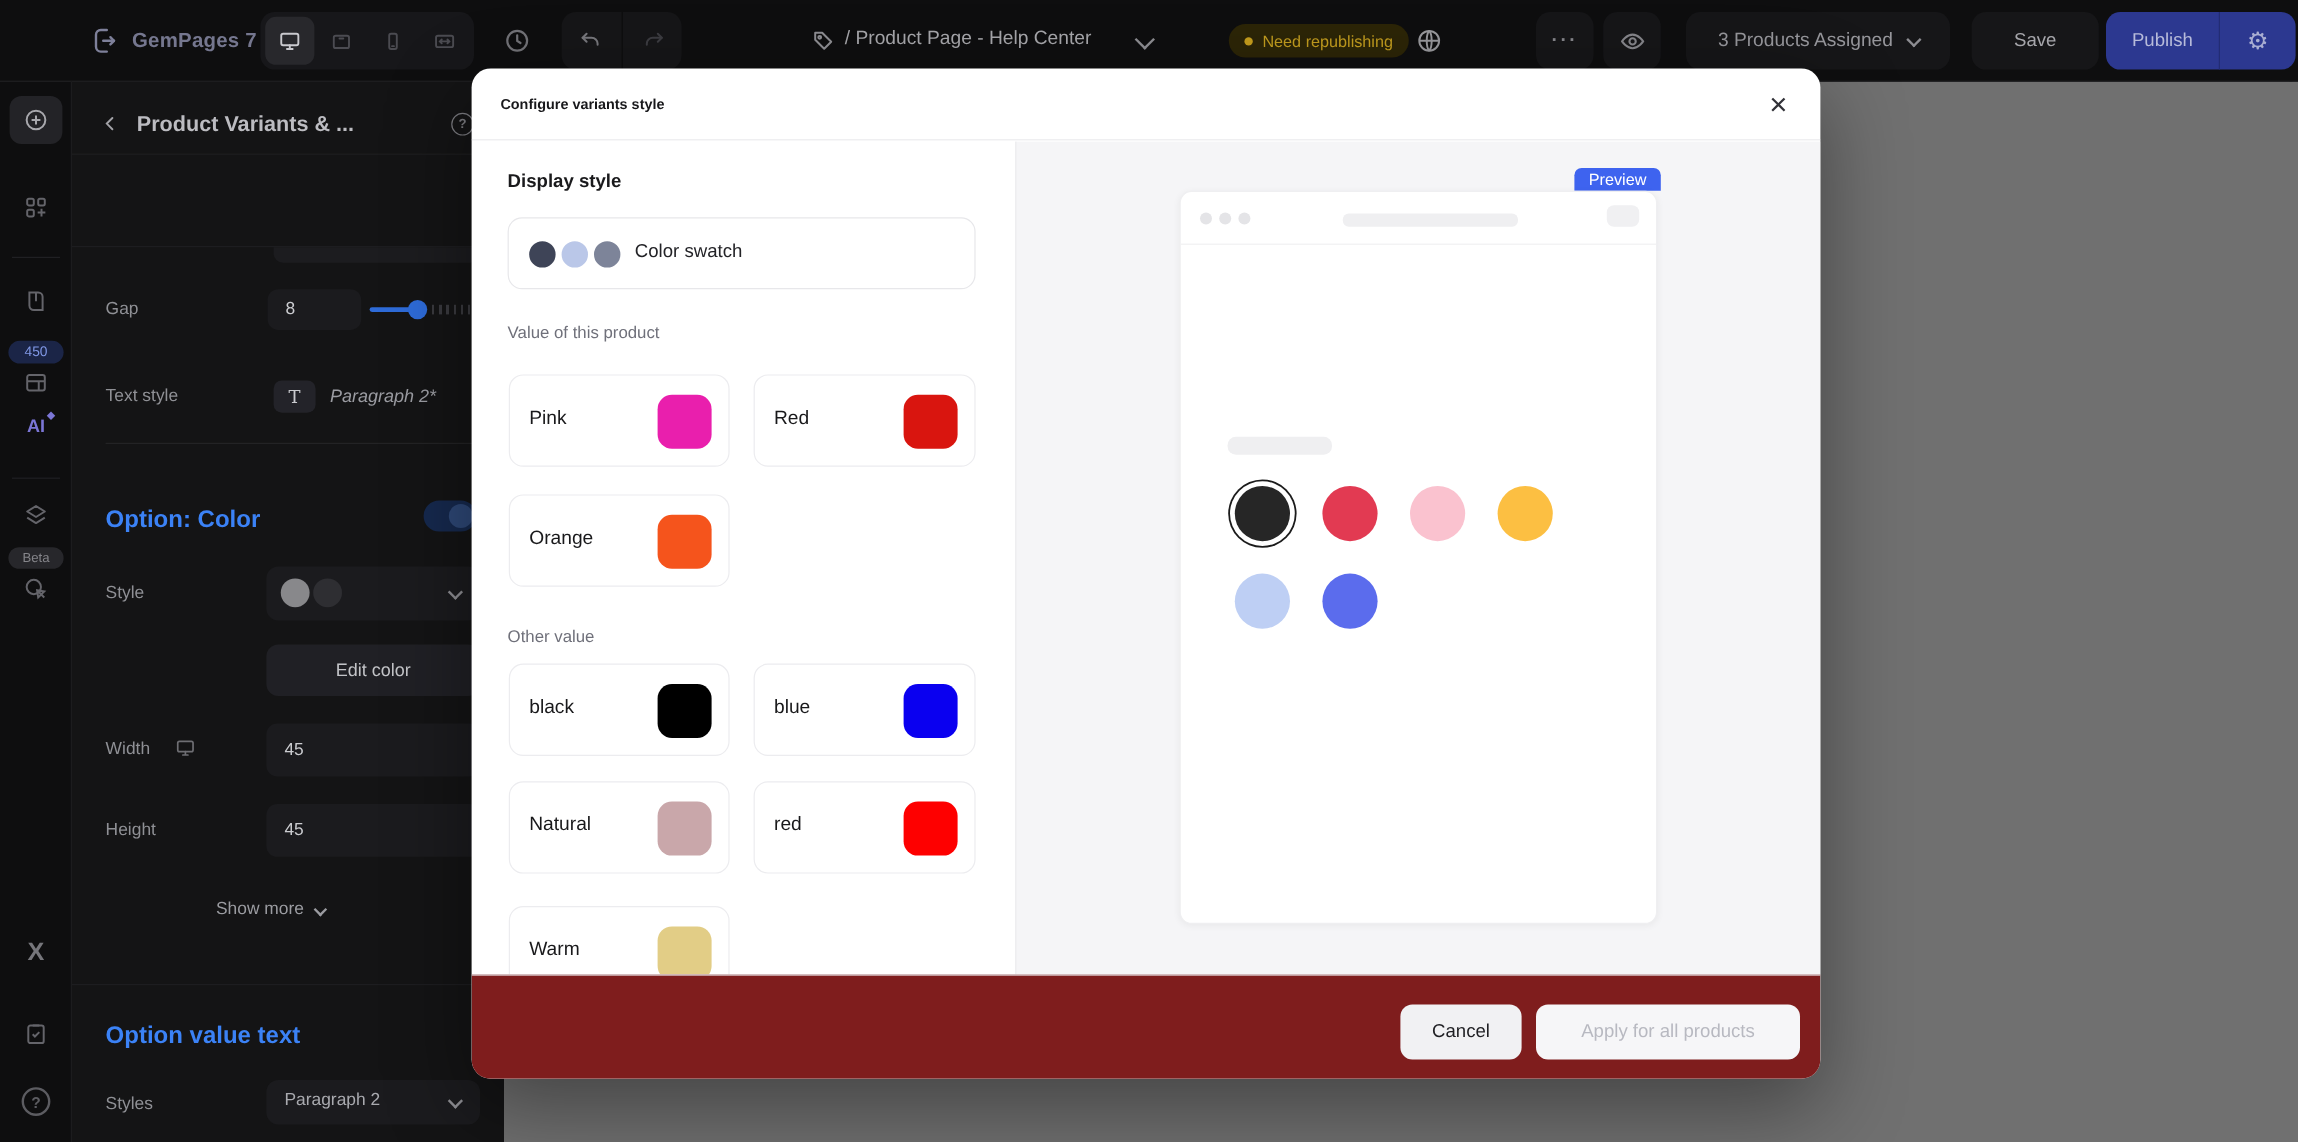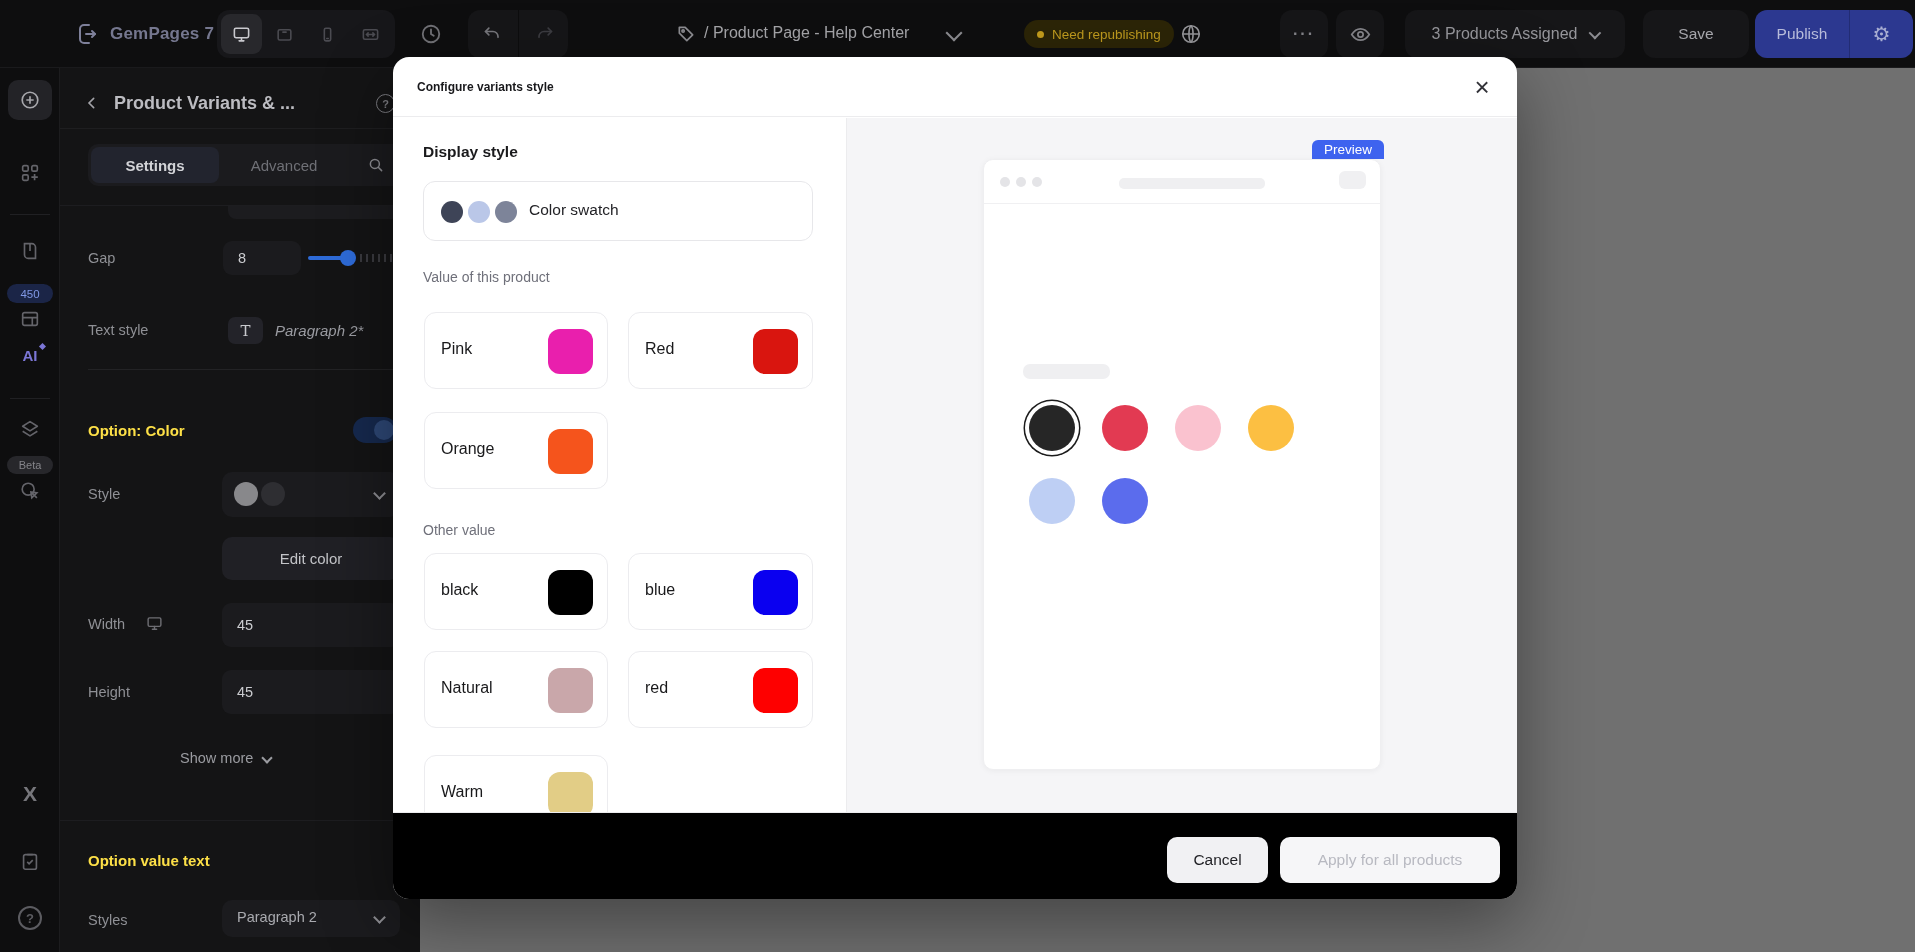--- a/index.html
+++ b/index.html
@@ -57,21 +57,21 @@
   .p-title { left:54px; top:25px; font-size:18px; font-weight:700; color:#bcbcc1; }
   .p-help { left:316px; top:26px; width:19px; height:19px; border:1.5px solid #7a7a7f; border-radius:50%; color:#7a7a7f; font-size:11px; font-weight:700; display:flex; align-items:center; justify-content:center; }
   .p-hr1 { left:0; top:60px; width:360px; height:1px; background:#1e1e20; }
   .tabs { left:28px; top:76px; width:332px; height:42px; background:#1b1b1e; border-radius:10px; display:flex; align-items:center; }
   .tab-settings { margin-left:3px; width:128px; height:36px; background:#22242e; border-radius:8px; display:flex; align-items:center; justify-content:center; font-size:15px; font-weight:700; color:#d2d3d7; }
   .tab-advanced { width:130px; text-align:center; font-size:15px; color:#6f7076; }
   .tab-search { margin-left:18px; width:18px; height:18px; color:#8e8e93; }
   .p-hr2 { left:0; top:137px; width:360px; height:1px; background:#1d1d20; }
   .p-stub { left:168px; top:138px; width:172px; height:13px; background:#1c1c1f; border-radius:0 0 8px 8px; }
   .p-label { font-size:14.5px; color:#8f9095; }
-  .p-label-strong { font-size:15px; font-weight:700; color:#fde047; }
+  .p-label-strong { font-size:20px; font-weight:700; color:#3b82f6; }
   .p-input { background:#1b1b1e; border-radius:9px; color:#cbccd0; font-size:14.5px; display:flex; align-items:center; padding-left:15px; }
   .gap-label { left:28px; top:182px; }
   .gap-input { left:163px; top:173px; width:78px; height:34px; }
   .slider-fill { left:248px; top:188px; width:40px; height:4px; background:#2e6bd8; border-radius:2px; }
   .slider-knob { left:280px; top:182px; width:16px; height:16px; background:#2e6bd8; border-radius:50%; }
   .slider-ticks { left:300px; top:186px; width:42px; height:8px; background:repeating-linear-gradient(90deg,#3a3a3f 0 2px,transparent 2px 6px); }
   .ts-label { left:28px; top:254px; }
   .t-btn { left:168px; top:249px; width:35px; height:27px; background:#232329; border-radius:7px; color:#c8c9cd; font-size:15px; font-family:"DejaVu Serif",serif; display:flex; align-items:center; justify-content:center; }
   .ts-value { left:215px; top:254px; font-size:15px; font-style:italic; color:#9b9ca2; }
   .p-hr3 { left:28px; top:301px; width:332px; height:1px; background:#232325; }
@@ -140,21 +140,21 @@
   .m-right { position:absolute; left:453px; top:61px; width:671px; height:694px; background:#f5f5f7; border-left:1px solid #ececee; }
   .pv-badge { position:absolute; left:465px; top:22px; width:72px; height:19px; background:#3e63ef; border-radius:6px 6px 0 0; color:#fff; font-size:13.5px; display:flex; align-items:center; justify-content:center; }
   .pv-card { position:absolute; left:136px; top:41px; width:398px; height:611px; background:#fff; border:1px solid #efeff1; border-radius:10px; box-shadow:0 1px 6px rgba(0,0,0,.05); }
   .pv-header { position:absolute; left:0; top:0; width:100%; height:44px; border-bottom:1px solid #f0f0f2; }
   .pv-dot { position:absolute; top:17px; width:10px; height:10px; border-radius:50%; background:#e4e4e7; }
   .pv-pill { position:absolute; left:135px; top:18px; width:146px; height:11px; background:#efeff1; border-radius:5px; }
   .pv-square { position:absolute; right:14px; top:11px; width:27px; height:18px; background:#f0f0f2; border-radius:6px; }
   .pv-skel { position:absolute; left:39px; top:204px; width:87px; height:15px; background:#efeff1; border-radius:7px; }
   .pv-swatch { position:absolute; width:46px; height:46px; border-radius:50%; }
   .pv-swatch.selected { box-shadow:0 0 0 4px #fff, 0 0 0 5.5px #1b1b1b; }
-  .m-footer { position:absolute; left:0; bottom:0; width:100%; height:87px; background:#000000; border-top:1px solid #ececee; }
+  .m-footer { position:absolute; left:0; bottom:0; width:100%; height:87px; background:#7f1d1d; border-top:1px solid #ececee; }
   .cancel-btn { position:absolute; left:774px; top:24px; width:101px; height:46px; background:#f1f1f3; border-radius:10px; display:flex; align-items:center; justify-content:center; font-size:15.5px; color:#1f1f23; }
   .apply-btn { position:absolute; left:887px; top:24px; width:220px; height:46px; background:#f6f6f8; border-radius:10px; display:flex; align-items:center; justify-content:center; font-size:15.5px; color:#b8b9c1; }
 </style>
 </head>
 <body>
 
 <div id="app">
 
   <div class="abs topbar">
     <svg class="abs logo-icon" viewBox="0 0 24 24" fill="none" stroke="currentColor" stroke-width="2" stroke-linecap="round" stroke-linejoin="round">
@@ -289,28 +289,20 @@
     <div class="abs help-circle" style="top:838px">?</div>
   </div>
 
   <div class="abs panel">
     <svg class="abs p-back" viewBox="0 0 24 24" fill="none" stroke="currentColor" stroke-width="2.4" stroke-linecap="round">
         <path d="M14.5 5L7.5 12l7 7"></path>
       </svg>
     <div class="abs p-title">Product Variants &amp; ...</div>
     <div class="abs p-help">?</div>
     <div class="abs p-hr1"></div>
-    <div class="abs tabs">
-      <div class="tab-settings">Settings</div>
-      <div class="tab-advanced">Advanced</div>
-      <svg class="tab-search" viewBox="0 0 24 24" fill="none" stroke="currentColor" stroke-width="2" stroke-linecap="round">
-          <circle cx="10.5" cy="10.5" r="6"></circle>
-          <path d="M15 15l4.5 4.5"></path>
-        </svg>
-    </div>
     <div class="abs p-hr2"></div>
     <div class="abs p-stub"></div>
 
     <div class="abs p-label gap-label">Gap</div>
     <div class="abs p-input gap-input">8</div>
     <div class="abs slider-fill"></div>
     <div class="abs slider-knob"></div>
     <div class="abs slider-ticks"></div>
 
     <div class="abs p-label ts-label">Text style</div>

